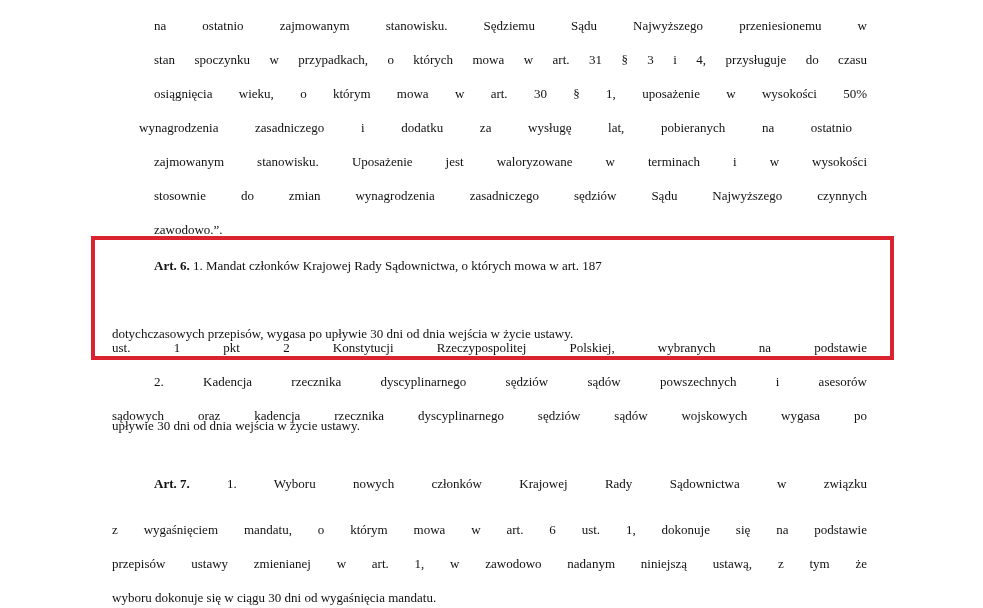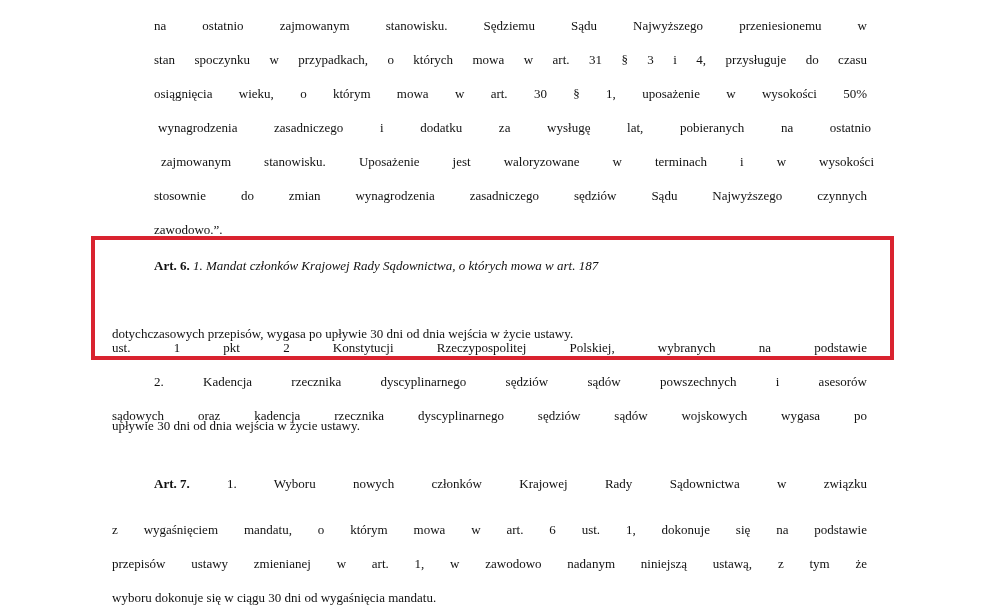--- a/index.html
+++ b/index.html
@@ -27,31 +27,31 @@
   }
 </style>
 </head>
 <body>
 
 <div>
 
   <div class="line just" style="left:154px; top:14px; width:713px;">na ostatnio zajmowanym stanowisku. Sędziemu Sądu Najwyższego przeniesionemu w</div>
   <div class="line just" style="left:154px; top:48px; width:713px;">stan spoczynku w przypadkach, o których mowa w art. 31 § 3 i 4, przysługuje do czasu</div>
   <div class="line just" style="left:154px; top:82px; width:713px;">osiągnięcia wieku, o którym mowa w art. 30 § 1, uposażenie w wysokości 50%</div>
-  <div class="line just" style="left:158px; top:116px; width:713px;">wynagrodzenia zasadniczego i dodatku za wysługę lat, pobieranych na ostatnio</div>
-  <div class="line just" style="left:154px; top:150px; width:713px;margin-left:7px;">zajmowanym stanowisku. Uposażenie jest waloryzowane w terminach i w wysokości</div>
+  <div class="line just" style="left:139px; top:116px; width:713px;">wynagrodzenia zasadniczego i dodatku za wysługę lat, pobieranych na ostatnio</div>
+  <div class="line just" style="left:154px; top:150px; width:713px;">zajmowanym stanowisku. Uposażenie jest waloryzowane w terminach i w wysokości</div>
   <div class="line just" style="left:154px; top:184px; width:713px;">stosownie do zmian wynagrodzenia zasadniczego sędziów Sądu Najwyższego czynnych</div>
   <div class="line" style="left:154px; top:218px;">zawodowo.”.</div>
 
   <div class="highlight-box"></div>
 
   <div class="line" style="left:154px; top:254px; width:713px; display:flex; justify-content:space-between;align-items:center;">
     <span style="display:flex;">
       <span class="b">Art. 6.</span>
-      <span style="white-space:pre;font-style:italic;"> 1. Mandat członków Krajowej Rady Sądownictwa, o których mowa w art. 187</span>
+      <span style="white-space:pre;"> 1. Mandat członków Krajowej Rady Sądownictwa, o których mowa w art. 187</span>
     </span>
   </div>
   <div class="line just" style="left:112px; top:288px; width:755px;margin-top:48px;">ust. 1 pkt 2 Konstytucji Rzeczypospolitej Polskiej, wybranych na podstawie</div>
   <div class="line" style="left:112px; top:322px;">dotychczasowych przepisów, wygasa po upływie 30 dni od dnia wejścia w życie ustawy.</div>
 
   <div class="line just" style="left:154px; top:370px; width:713px;">2. Kadencja rzecznika dyscyplinarnego sędziów sądów powszechnych i asesorów</div>
   <div class="line just" style="left:112px; top:404px; width:755px;">sądowych oraz kadencja rzecznika dyscyplinarnego sędziów sądów wojskowych wygasa po</div>
   <div class="line" style="left:112px; top:414px;">upływie 30 dni od dnia wejścia w życie ustawy.</div>
 
   <div class="line" style="left:154px; top:472px; width:713px; display:flex;align-items:center;">

